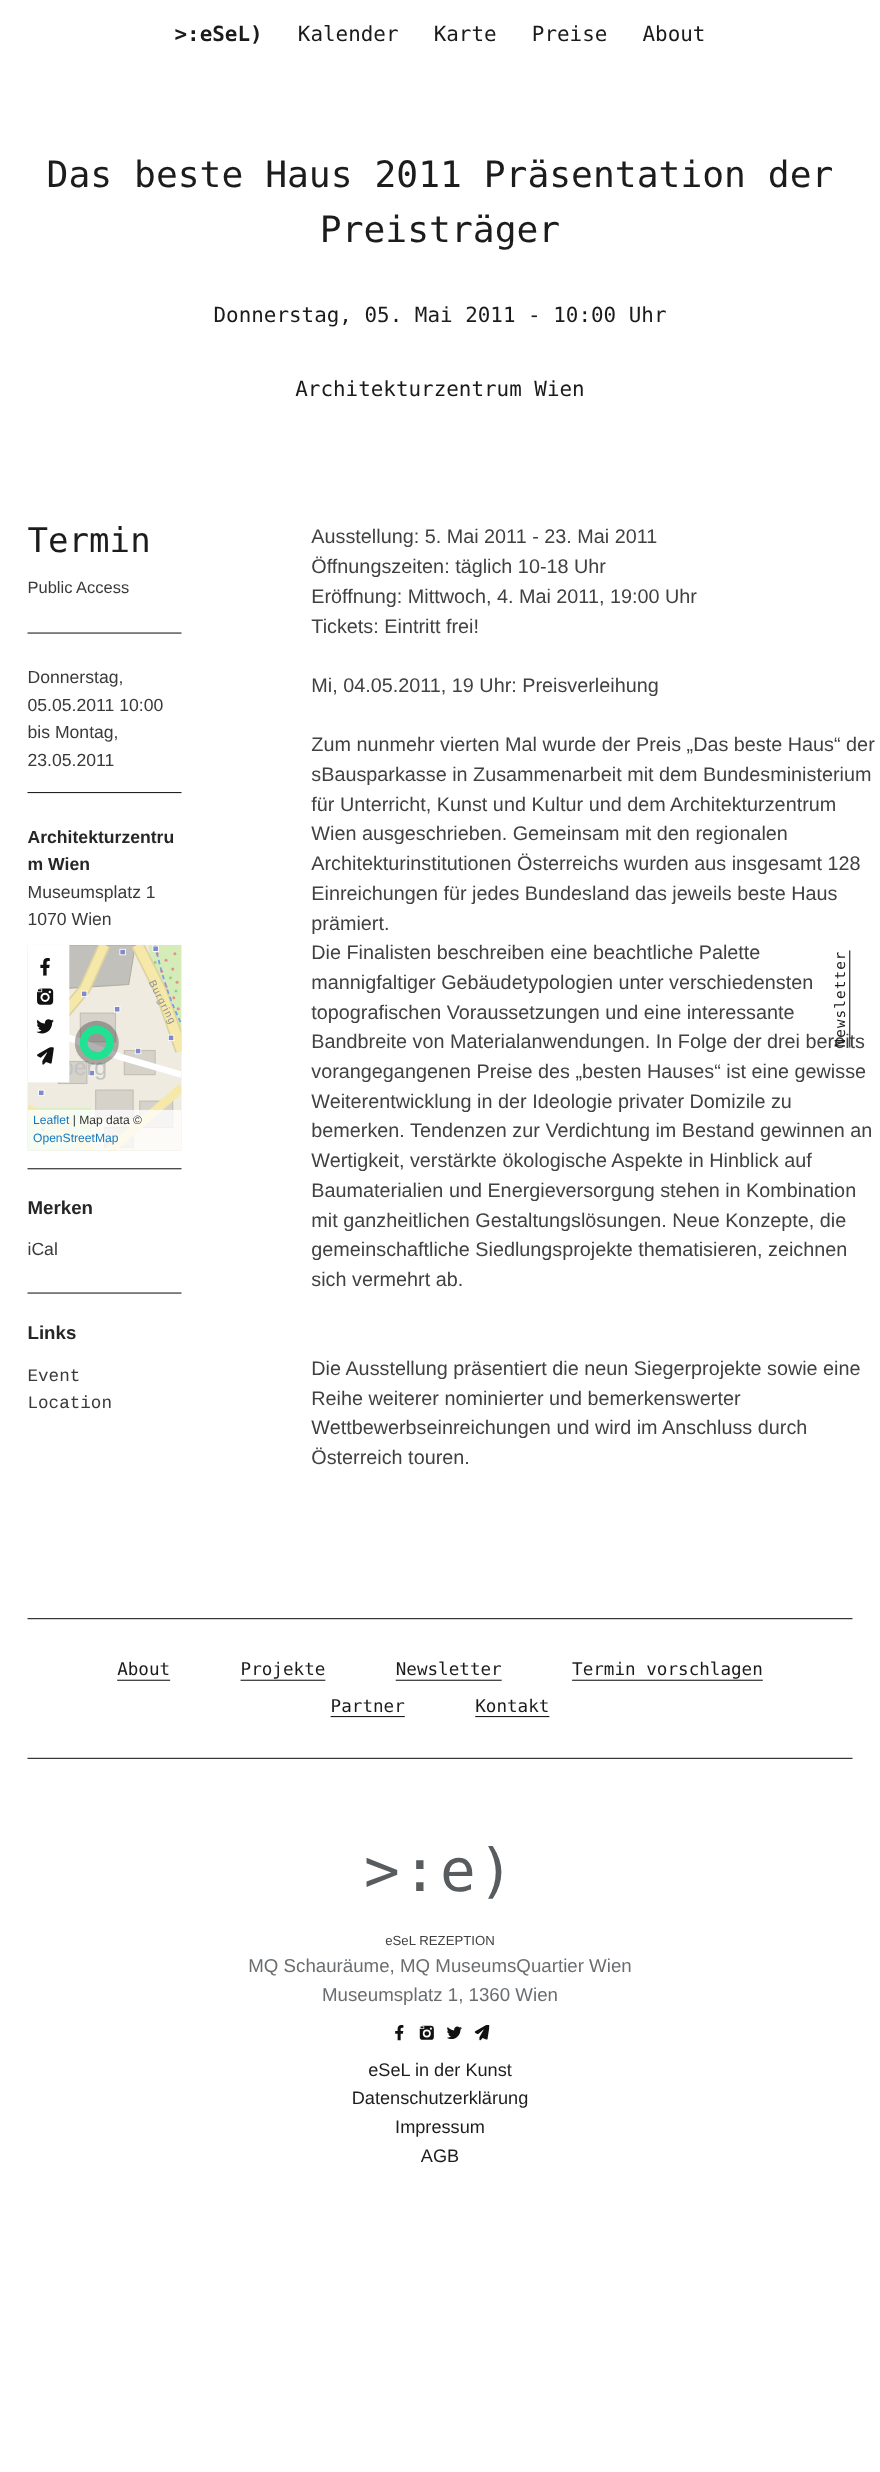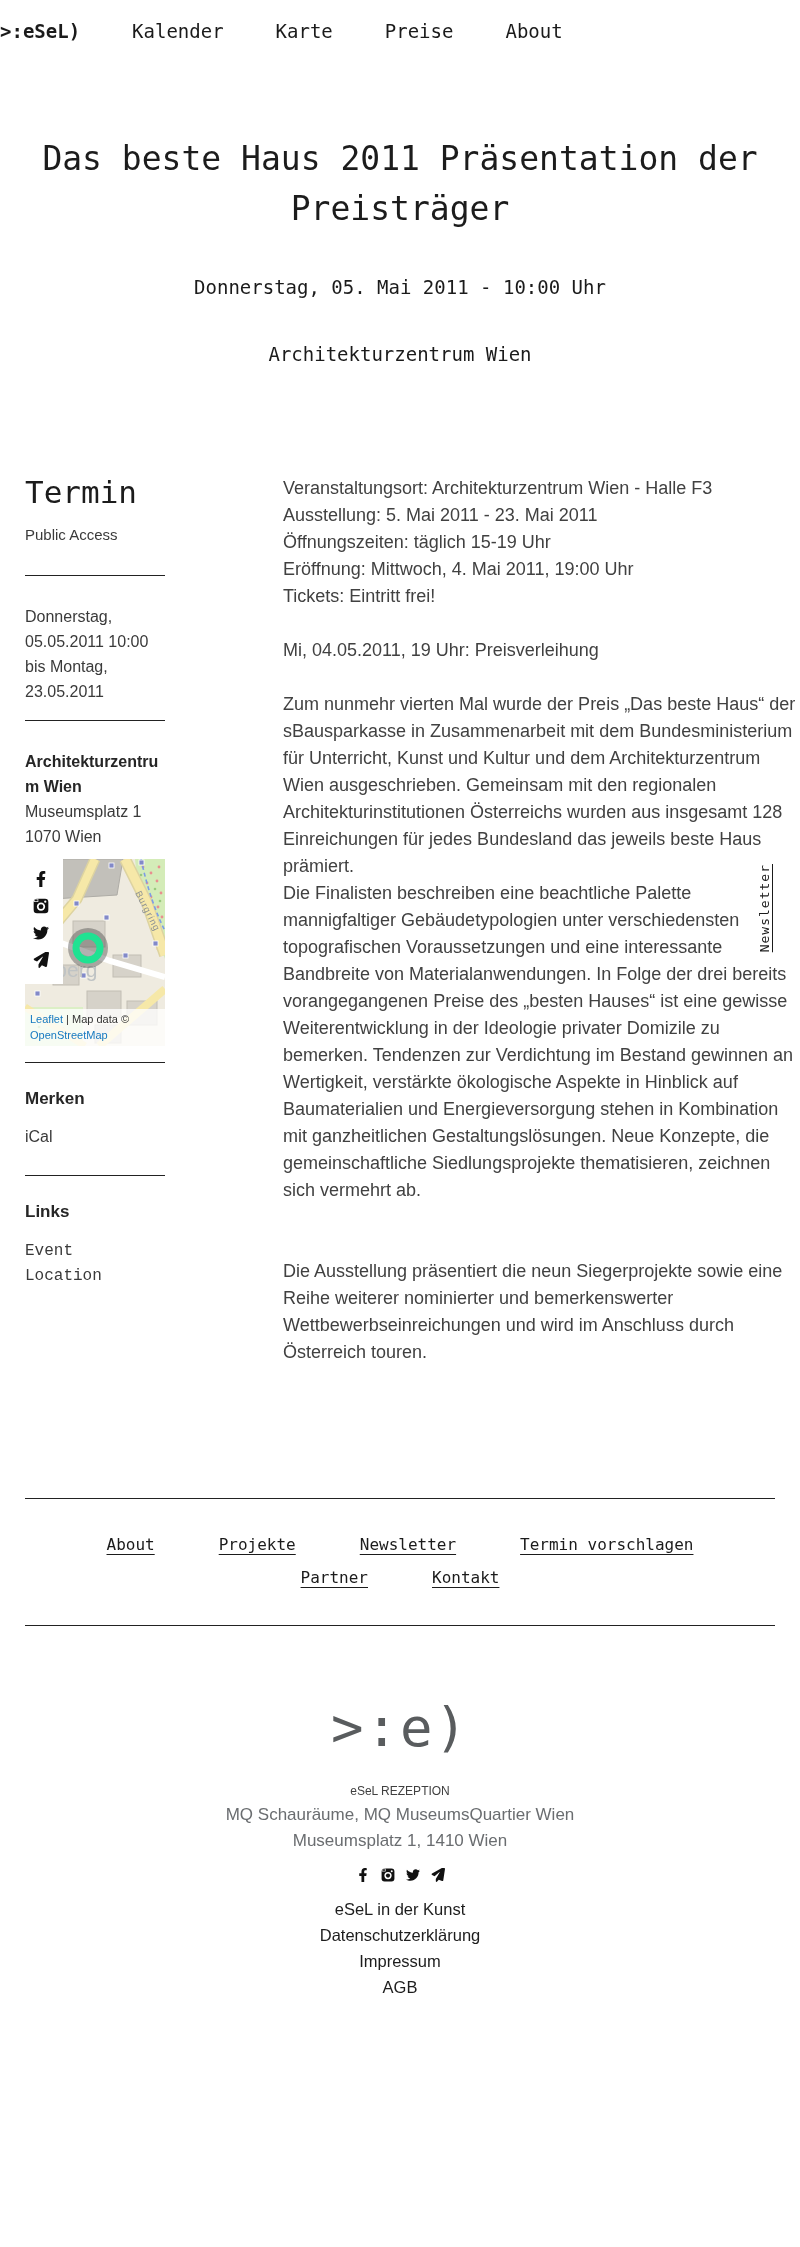--- a/index.html
+++ b/index.html
@@ -4,21 +4,21 @@
 <style>
   * { margin:0; padding:0; box-sizing:border-box; }
   html,body { background:#fff; }
   body {
     width:800px; height:2247px; position:relative; overflow:hidden;
     font-family:"Liberation Sans", sans-serif; color:#3c3c3c;
   }
 
   
   .topnav {
-    padding-top:20px; display:flex; justify-content:flex-start; align-items:baseline; gap:52px;
+    padding-top:20px; display:flex; justify-content:center; align-items:baseline; gap:32px;
     font-family:"DejaVu Sans Mono", monospace; font-size:19px; color:#1b1b1b;
   }
   .topnav a { text-decoration:none; color:#1b1b1b; }
   .topnav .logo { font-weight:bold; }
 
   
   h1.title {
     margin:92px auto 0; max-width:770px; text-align:center;
     font-family:"DejaVu Sans Mono", monospace; font-weight:normal;
     font-size:33px; line-height:50px; color:#1c1c1c;
@@ -237,23 +237,22 @@
     <hr class="hr-4">
     <div class="sub-head">Links</div>
     <div class="side-links-list">
       <a href="#">Event</a>
       <a href="#">Location</a>
     </div>
   </aside>
 
   <main class="main">
     <div class="info">
-      <p>Veranstaltungsort: Architekturzentrum Wien - Halle F3</p>
       <p>Ausstellung: 5. Mai 2011 - 23. Mai 2011</p>
-      <p>Öffnungszeiten: täglich 15-19 Uhr</p>
+      <p>Öffnungszeiten: täglich 10-18 Uhr</p>
       <p>Eröffnung: Mittwoch, 4. Mai 2011, 19:00 Uhr</p>
       <p>Tickets: Eintritt frei!</p>
     </div>
     <p class="highlight">Mi, 04.05.2011, 19 Uhr: Preisverleihung</p>
     <p class="para">Zum nunmehr vierten Mal wurde der Preis „Das beste Haus“ der sBausparkasse in Zusammenarbeit mit dem Bundesministerium für Unterricht, Kunst und Kultur und dem Architekturzentrum Wien ausgeschrieben. Gemeinsam mit den regionalen Architekturinstitutionen Österreichs wurden aus insgesamt 128 Einreichungen für jedes Bundesland das jeweils beste Haus prämiert.
 Die Finalisten beschreiben eine beachtliche Palette mannigfaltiger Gebäudetypologien unter verschiedensten topografischen Voraussetzungen und eine interessante Bandbreite von Materialanwendungen. In Folge der drei bereits vorangegangenen Preise des „besten Hauses“ ist eine gewisse Weiterentwicklung in der Ideologie privater Domizile zu bemerken. Tendenzen zur Verdichtung im Bestand gewinnen an Wertigkeit, verstärkte ökologische Aspekte in Hinblick auf Baumaterialien und Energieversorgung stehen in Kombination mit ganzheitlichen Gestaltungslösungen. Neue Konzepte, die gemeinschaftliche Siedlungsprojekte thematisieren, zeichnen sich vermehrt ab.</p>
     <p class="para last">Die Ausstellung präsentiert die neun Siegerprojekte sowie eine Reihe weiterer nominierter und bemerkenswerter Wettbewerbseinreichungen und wird im Anschluss durch Österreich touren.</p>
   </main>
 </div>
 
@@ -269,21 +268,21 @@
     <a href="#">Partner</a>
     <a href="#">Kontakt</a>
   </div>
 </nav>
 <hr class="footer-rule bottom">
 
 <footer class="site-footer">
   <div class="big-logo">&gt;:e)</div>
   <div class="org">eSeL REZEPTION</div>
   <div class="addr">MQ Schauräume, MQ MuseumsQuartier Wien</div>
-  <div class="addr">Museumsplatz 1, 1410 Wien</div>
+  <div class="addr">Museumsplatz 1, 1360 Wien</div>
   <div class="social-row">
     <a href="#">
       <svg viewBox="0 0 320 512">
           <path fill="currentColor" d="M279.14 288l14.22-92.66h-88.91v-60.13c0-25.35 12.42-50.06 52.24-50.06h40.42V6.26S260.43 0 225.36 0c-73.22 0-121.08 44.38-121.08 124.72v70.62H22.89V288h81.39v224h100.17V288z"></path>
         </svg>
     </a>
     <a href="#">
       <svg viewBox="0 0 24 24">
           <rect x="1" y="1" width="22" height="22" rx="5" fill="currentColor"></rect>
           <circle cx="12" cy="13" r="6.2" fill="#fff"></circle>

